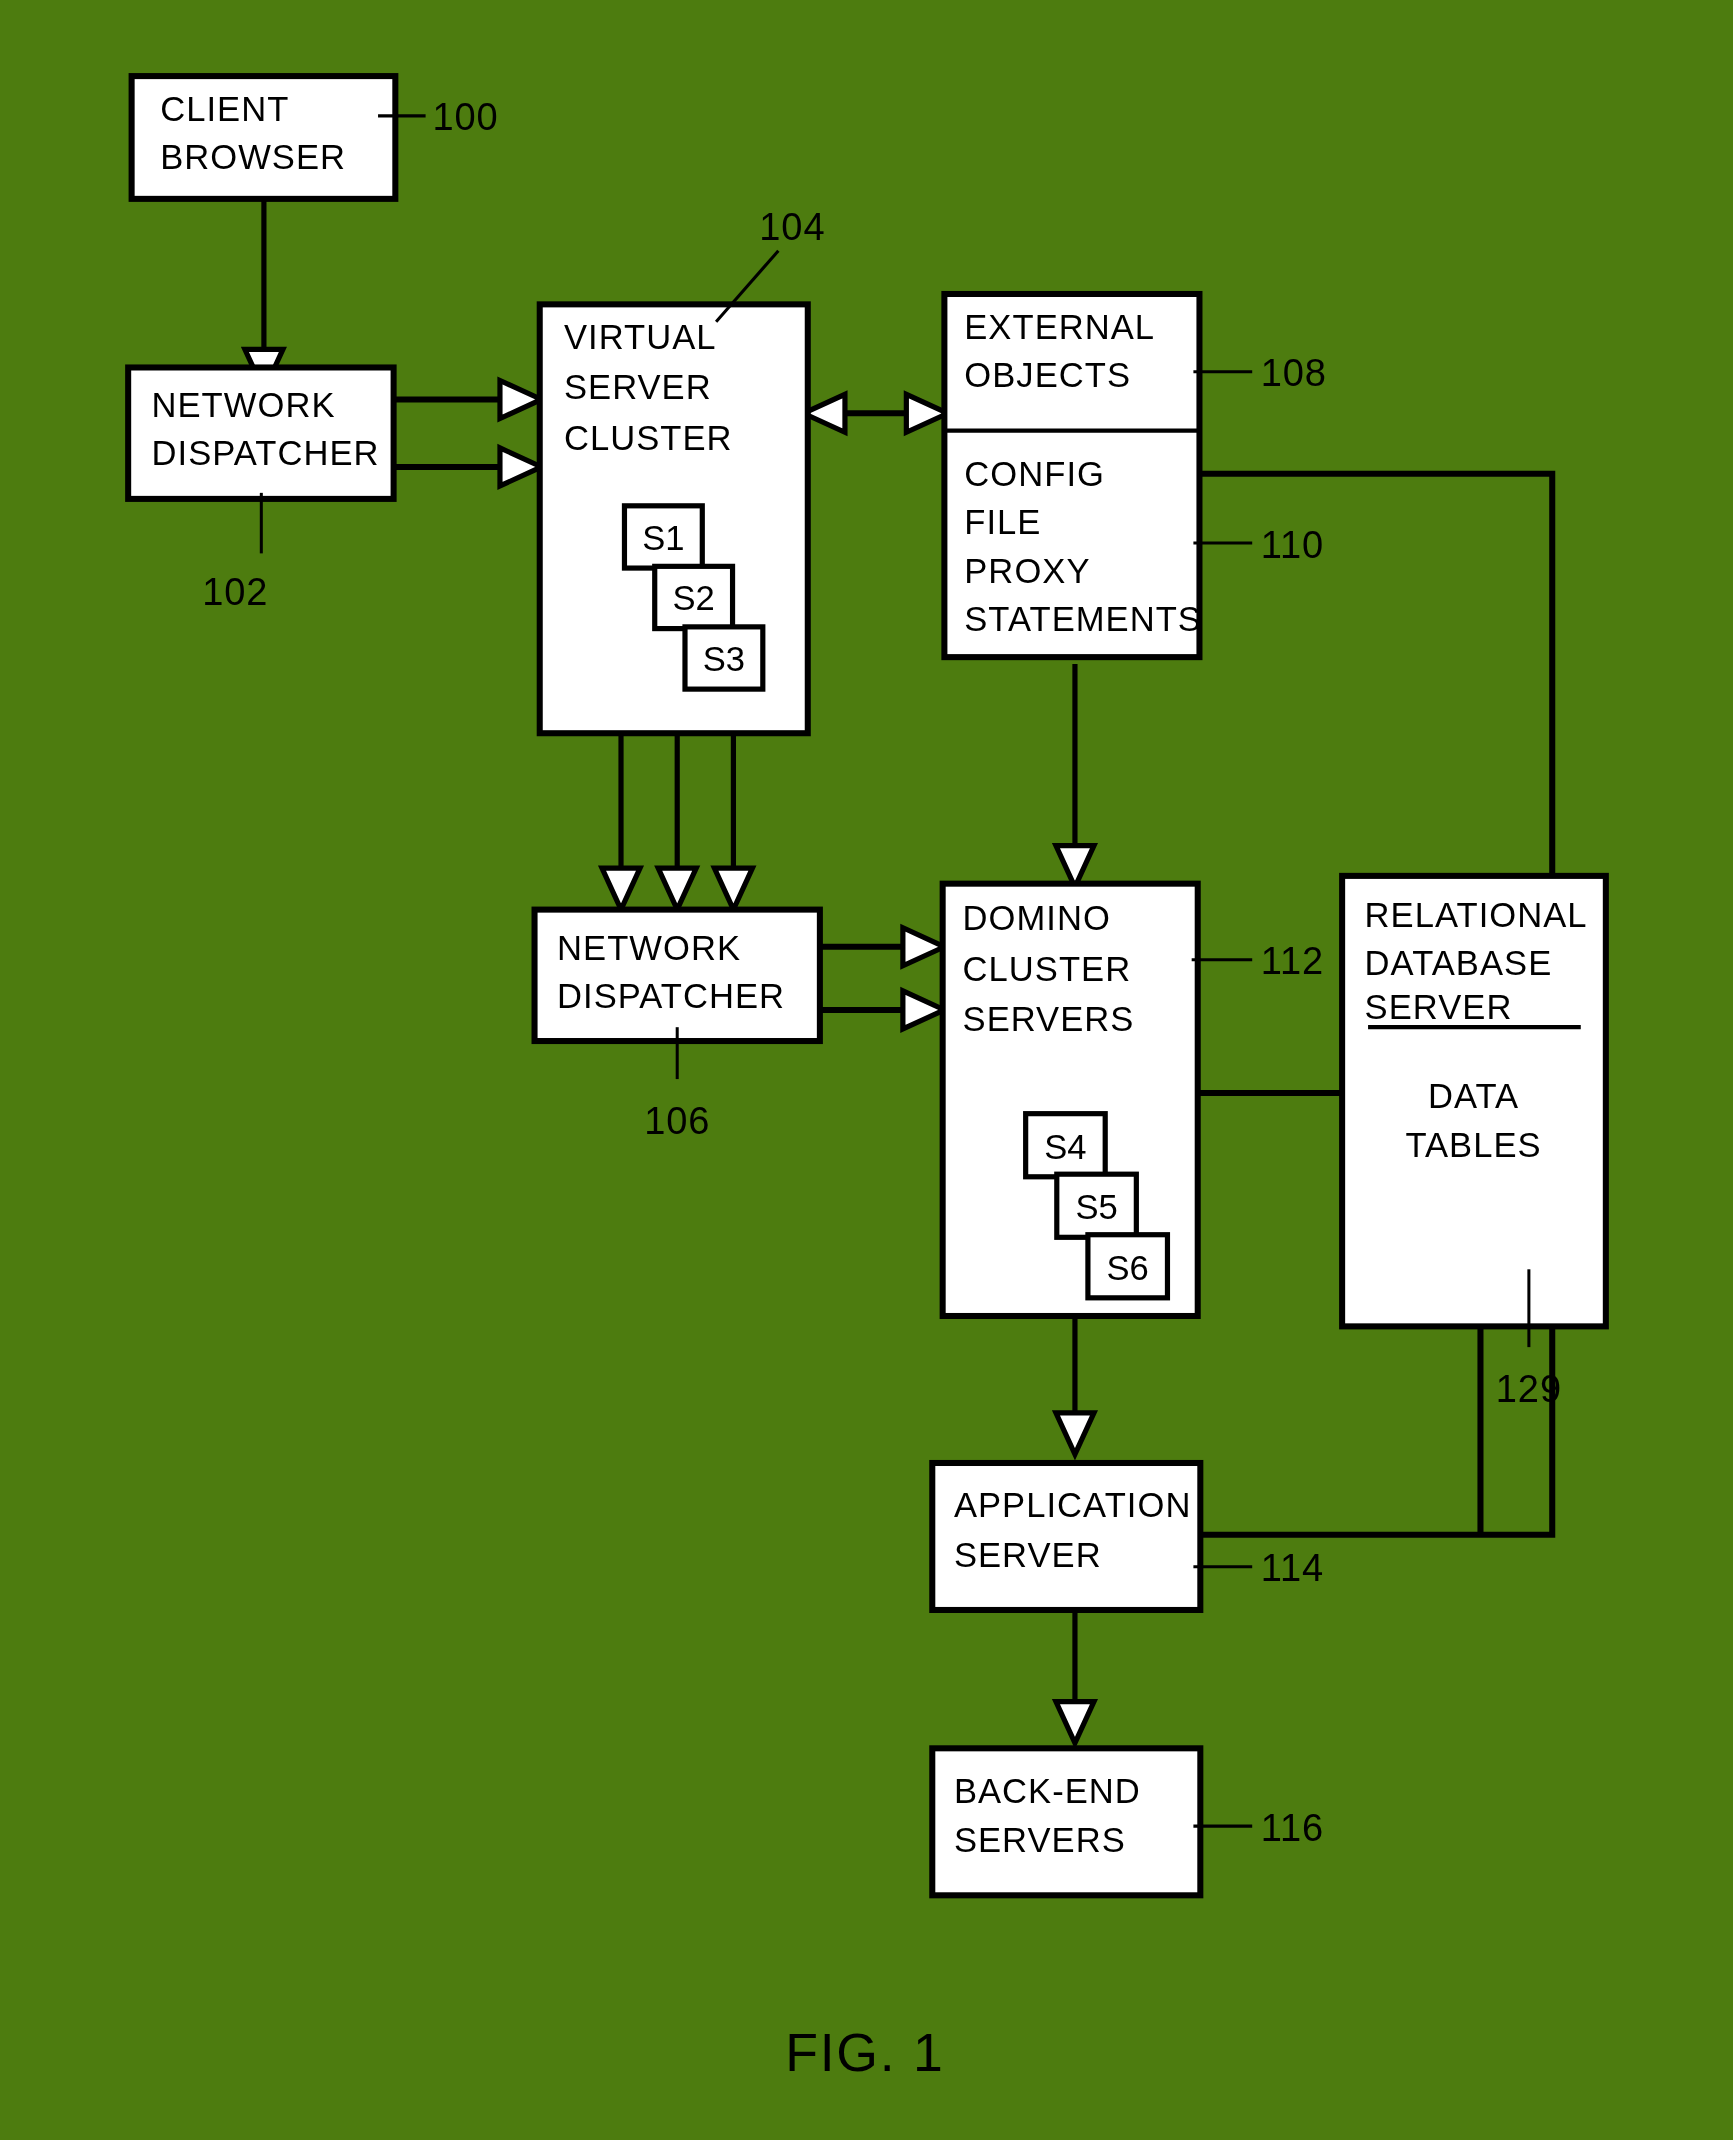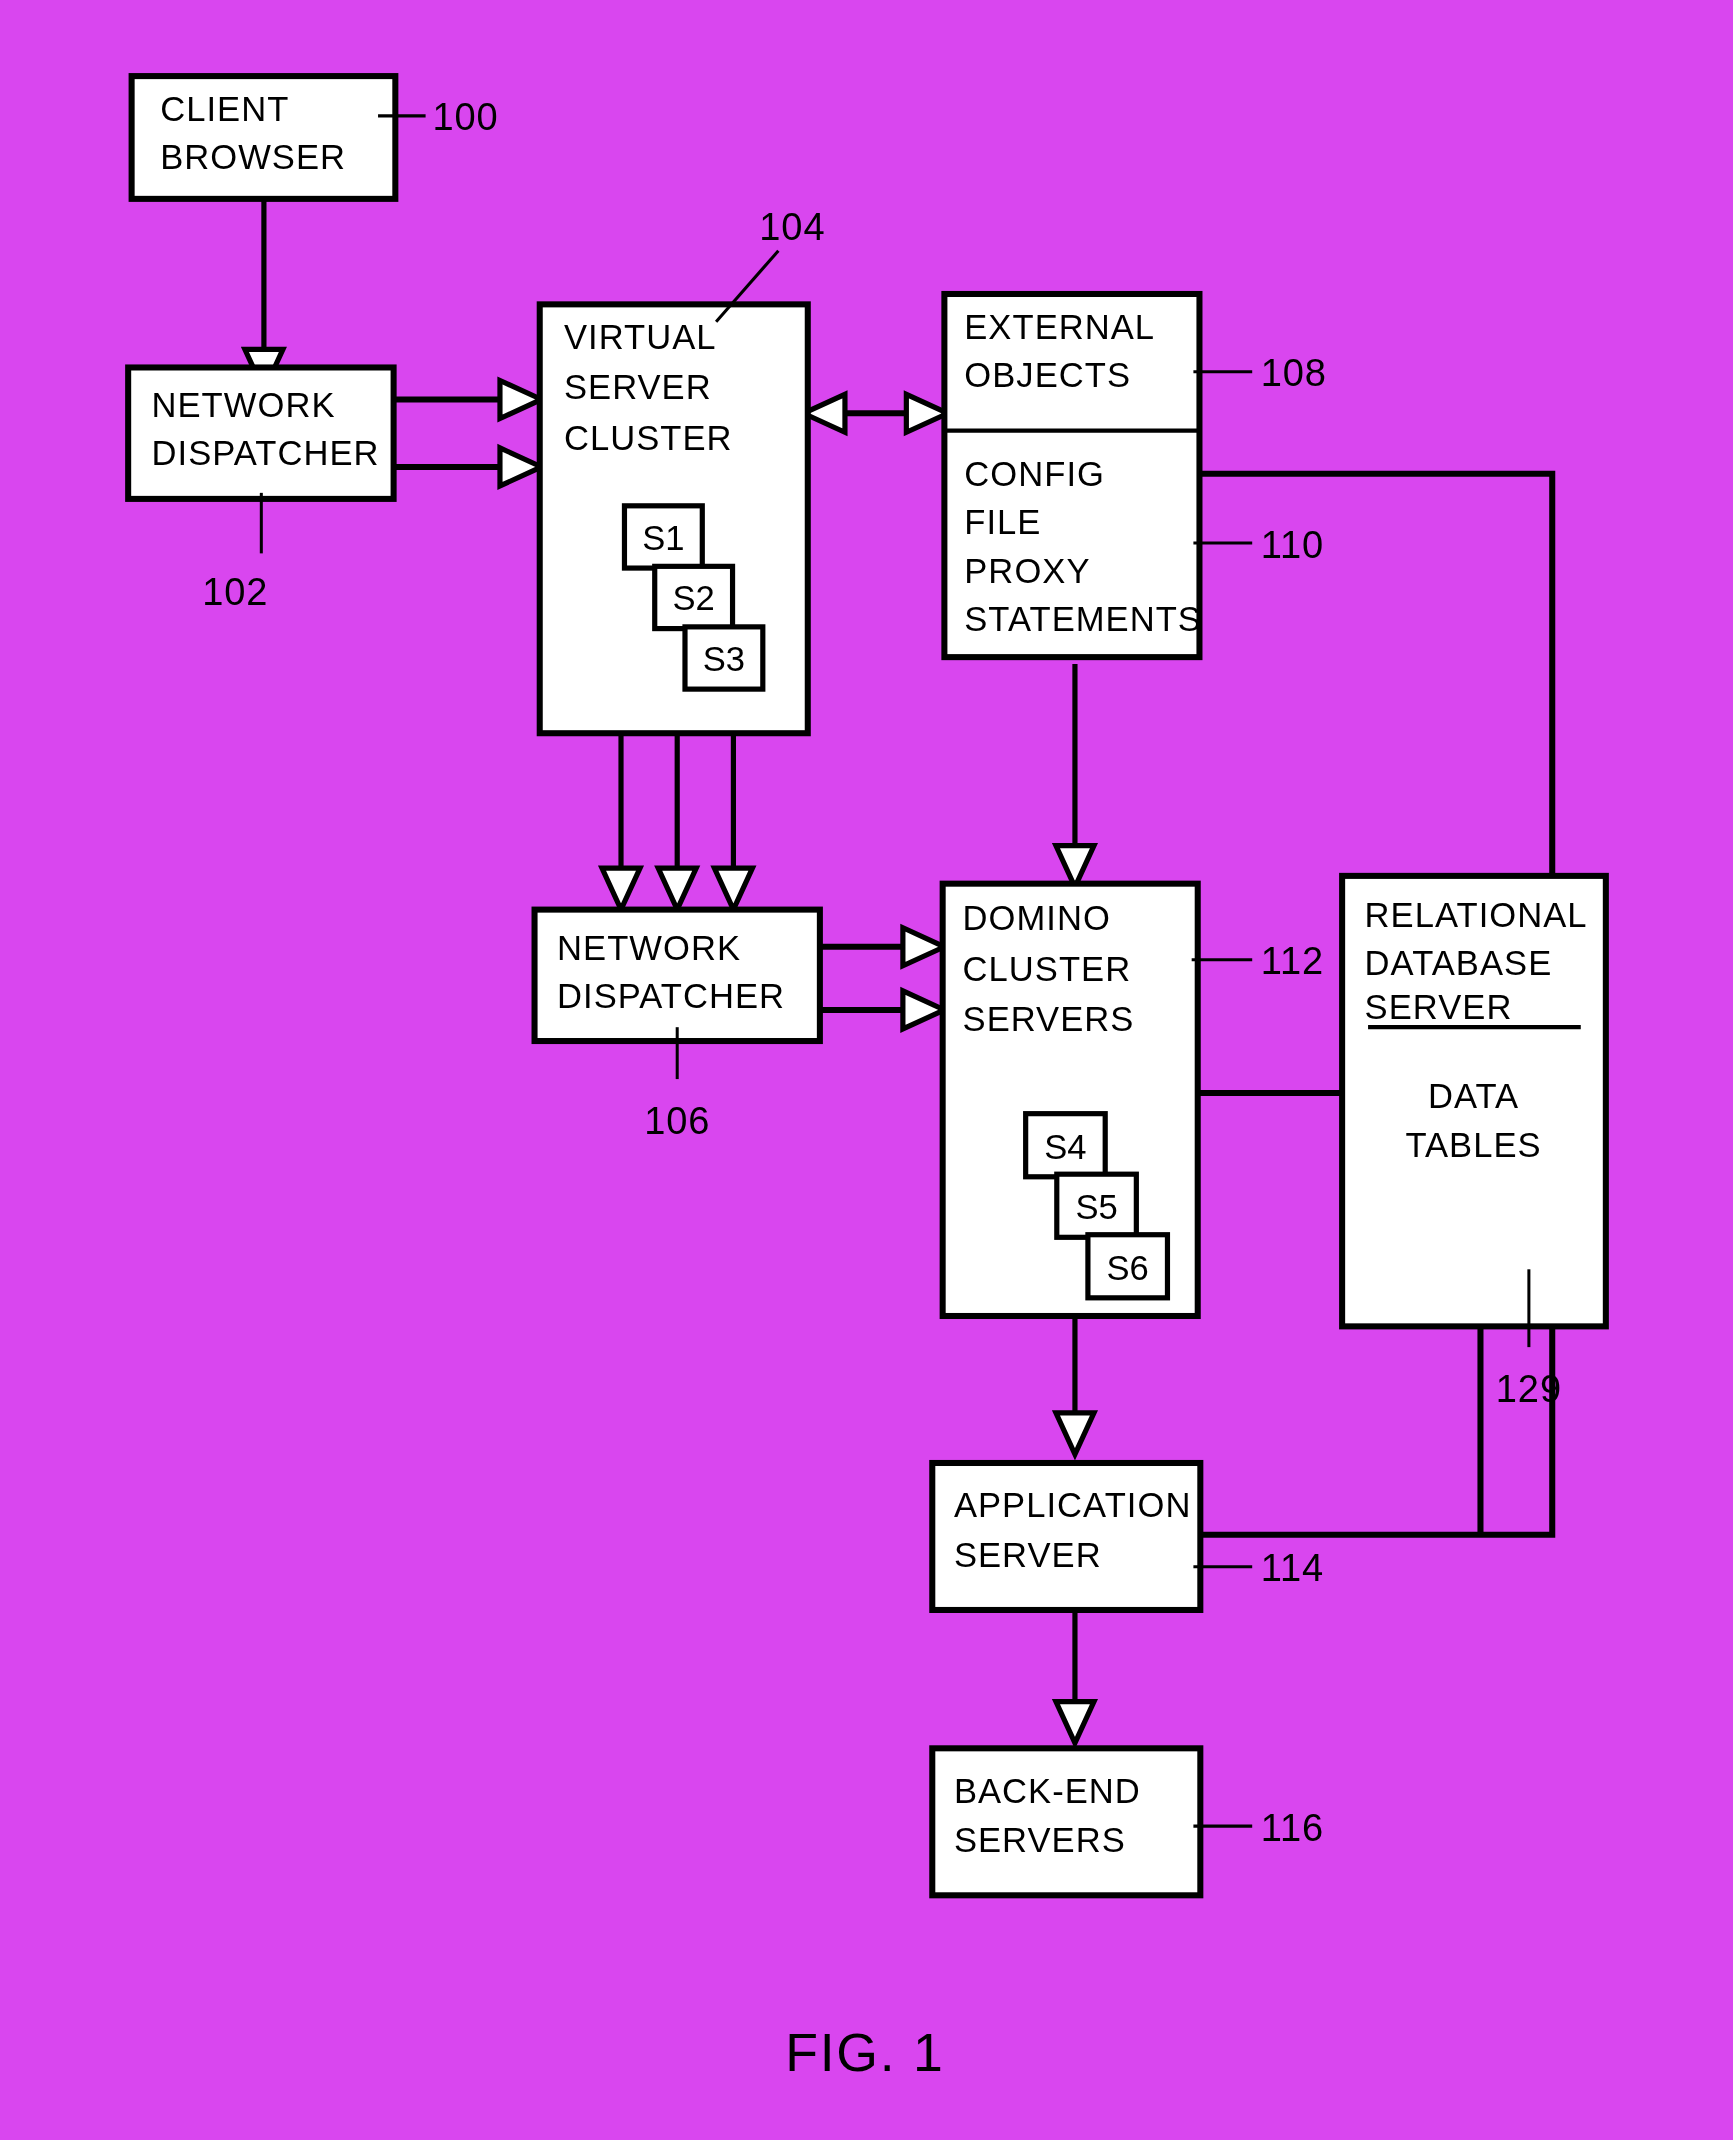--- a/index.html
+++ b/index.html
@@ -10,21 +10,21 @@
   body {
     width: 1734px;
     height: 2140px;
     font-family: "Liberation Sans", sans-serif;
     overflow: hidden;
   }
   #figure-root {
     position: relative;
     width: 1734px;
     height: 2140px;
-    background: #d946ef;
+    background: #4d7c0f;
   }
   svg#diagram {
     display: block;
     width: 1734px;
     height: 2140px;
   }
   .box {
     fill: #ffffff;
     stroke: #000000;
     stroke-width: 7;

